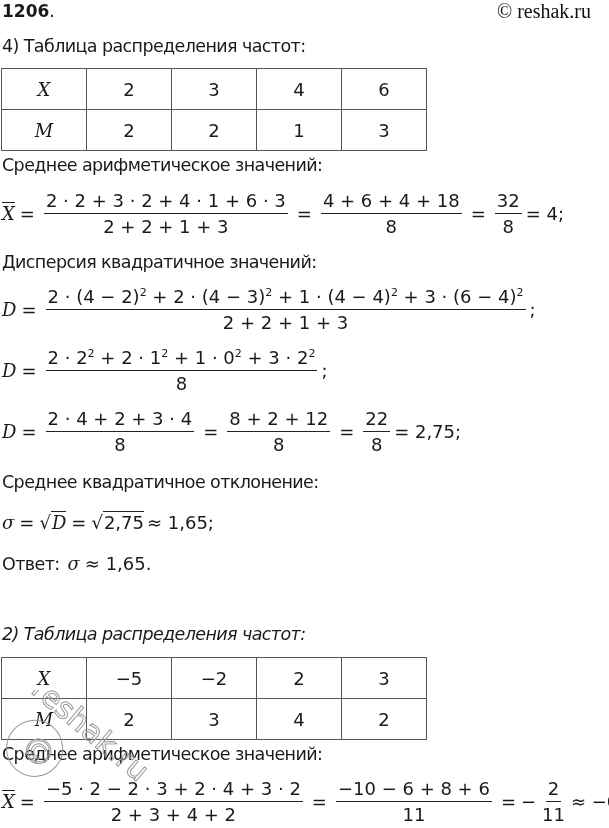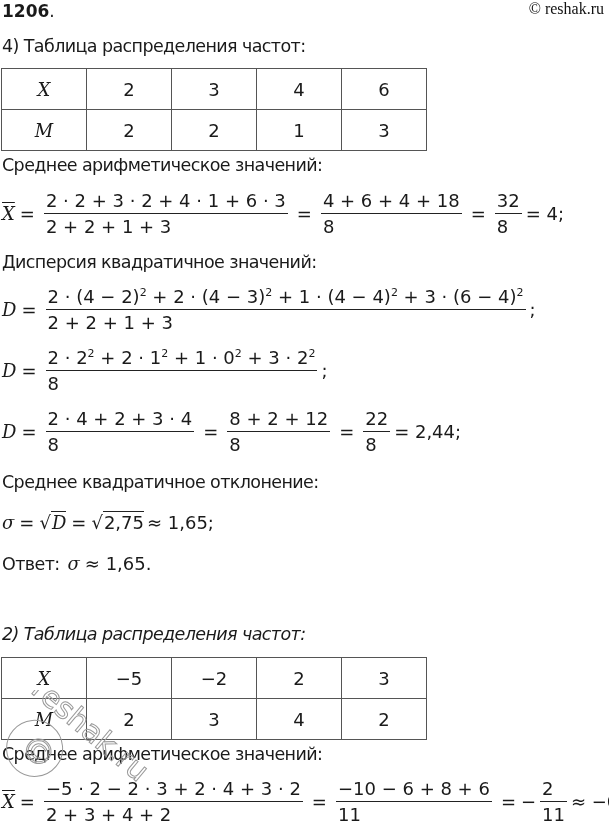--- a/index.html
+++ b/index.html
@@ -4,31 +4,31 @@
 <style>
   html, body { margin: 0; padding: 0; background: #ffffff; }
   body {
     width: 609px; height: 828px; position: relative; overflow: hidden;
     font-family: "DejaVu Serif", "Liberation Serif", serif;
     color: #1a1a1a;
   }
   .abs { position: absolute; }
   .title { left: 2px; top: 1px; font-family: "DejaVu Sans", sans-serif; font-weight: bold; font-size: 17px; }
   .title .dot { font-weight: normal; }
-  .copyright { right: 5px; top: 0px; font-family: "Liberation Serif", serif; font-size: 16px; color: #111; }
+  .copyright { right: 18px; top: 0px; font-family: "Liberation Serif", serif; font-size: 20px; color: #111; }
   .text { font-family: "DejaVu Sans", sans-serif; font-size: 17.5px; letter-spacing: -0.6px; white-space: nowrap; }
   table.freq { position: absolute; left: 1px; border-collapse: collapse; }
   table.freq td {
     border: 1.5px solid #555; width: 84px; height: 40px; text-align: center;
     font-family: "DejaVu Sans", sans-serif; font-size: 18px; padding: 0;
   }
   table.freq td.var { font-style: italic; font-family: "DejaVu Serif", serif; }
   .math { font-family: "DejaVu Sans", sans-serif; font-size: 18px; white-space: nowrap; display: flex; align-items: center; }
   .math .it { font-style: italic; font-family: "DejaVu Serif", serif; }
-  .frac { display: inline-flex; flex-direction: column; margin: 0 4px; vertical-align: middle; }
+  .frac { display: inline-flex; flex-direction: column; align-items: center; margin: 0 4px; vertical-align: middle; }
   .frac .num { padding: 0 2px 2px; border-bottom: 1.5px solid #222; }
   .frac .den { padding: 2px 2px 0; }
   .op { margin: 0 5px; }
   .xbar { text-decoration: overline; font-style: italic; font-family: "DejaVu Serif", serif; }
   .sqrt { border-top: 1.3px solid #222; padding-left: 1px; }
   sup { font-size: 11px; vertical-align: 7px; line-height: 0; }
   .watermark {
     left: 4px; top: 690px; width: 170px; height: 140px; pointer-events: none;
   }
 </style>
@@ -115,21 +115,21 @@
   <span class="op">=</span>
   <span class="frac">
     <span class="num">8 + 2 + 12</span>
     <span class="den">8</span>
   </span>
   <span class="op">=</span>
   <span class="frac">
     <span class="num">22</span>
     <span class="den">8</span>
   </span>
-  <span>= 2,44;</span>
+  <span>= 2,75;</span>
 </div>
 
 <div class="abs text" style="left:2px; top:472px;">Среднее квадратичное отклонение:</div>
 
 <div class="abs math" style="left:2px; top:511px;">
   <span class="it">σ</span>
   <span class="op">=</span>
   <span>√</span>
     <span class="sqrt it">D</span>
   <span class="op">=</span>

